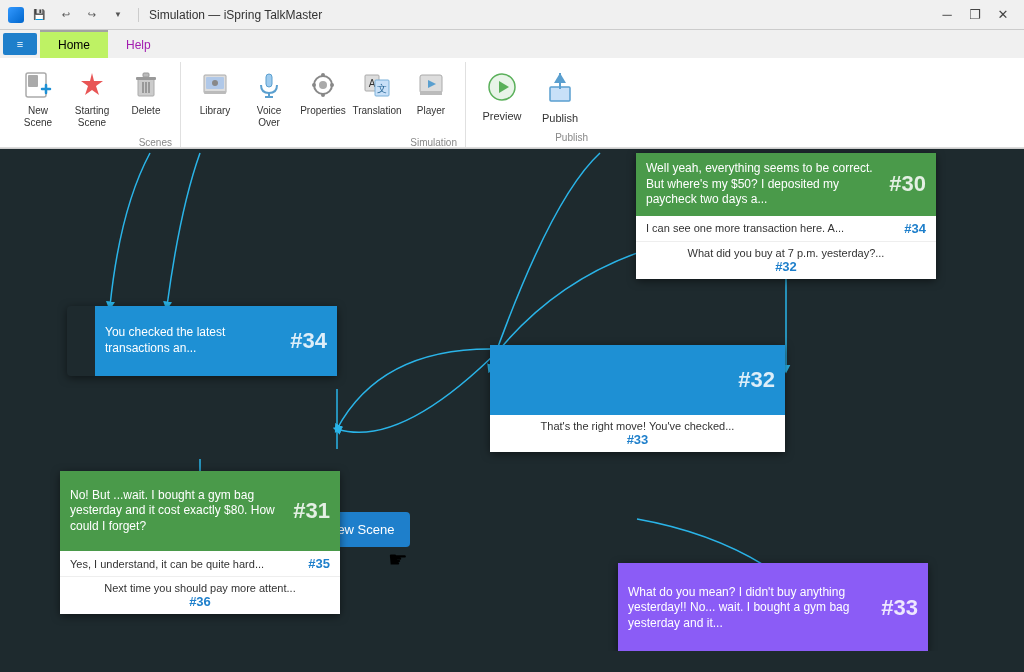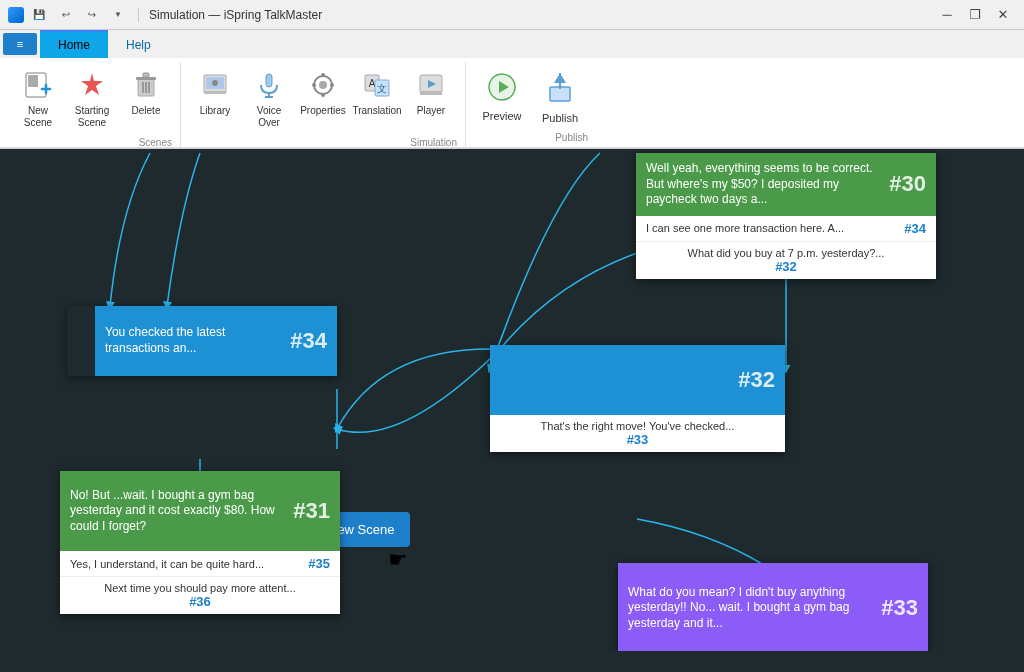--- a/index.html
+++ b/index.html
@@ -37,27 +37,27 @@
       border-bottom: 1px solid #ccc;
     }
     .ribbon-tabs {
       display: flex;
       height: 28px;
       background: #f0f0f0;
     }
     .ribbon-tab {
       padding: 0 18px;
       display: flex; align-items: center;
-      font-size: 12px; color: #0369a1;
+      font-size: 12px; color: #a21caf;
       border: none; background: none; cursor: pointer;
       border-top: 2px solid transparent;
     }
     .ribbon-tab.active {
-      background: #0ea5e9;
-      border-top: 2px solid #3b82f6;
+      background: #bef264;
+      border-top: 2px solid #a3a3a3;
       color: #000;
     }
     .ribbon-content {
       background: #fff;
       height: 90px;
       display: flex;
       align-items: stretch;
       padding: 4px 4px 0;
       border-bottom: 1px solid #ddd;
     }

